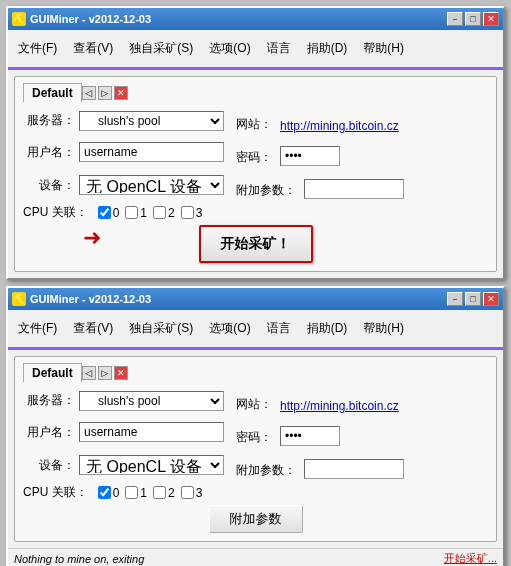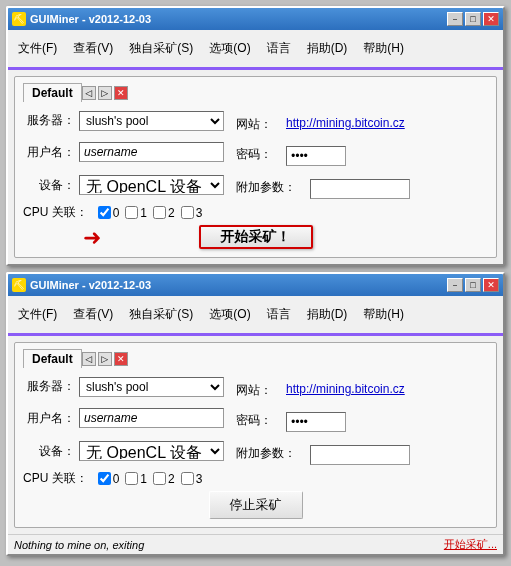--- a/index.html
+++ b/index.html
@@ -165,37 +165,36 @@
 
     .form-input {
       height: 20px;
       border: 1px solid #999;
       border-top-color: #666;
       border-left-color: #666;
       background: white;
       padding: 1px 4px;
       font-size: 12px;
       font-family: inherit;
-      font-style: italic;
     }
 
     .form-input-wide {
       width: 145px;
     }
 
     .server-select {
       width: 145px;
       height: 20px;
       border: 1px solid #999;
       border-top-color: #666;
       border-left-color: #666;
       background: white;
       font-size: 12px;
       font-family: inherit;
-      padding: 1px 2px;
+      padding: 1px 14px;
     }
 
     .device-select {
       width: 145px;
       height: 20px;
       border: 1px solid #999;
       border-top-color: #666;
       border-left-color: #666;
       background: white;
       font-size: 16px;
@@ -244,21 +243,21 @@
       justify-content: center;
       align-items: center;
       margin-top: 4px;
       position: relative;
     }
 
     .start-btn {
       background: linear-gradient(to bottom, #f8f8f8, #e0e0e0);
       border: 2px solid #d00000;
       border-radius: 2px;
-      padding: 1px 20px;
+      padding: 8px 20px;
       font-size: 14px;
       font-family: 'SimSun', Arial, sans-serif;
       cursor: pointer;
       font-weight: bold;
       color: #000;
       box-shadow: 1px 1px 3px rgba(0,0,0,0.3);
     }
 
     .stop-btn {
       background: linear-gradient(to bottom, #f8f8f8, #e0e0e0);
@@ -299,22 +298,22 @@
 
     .status-right {
       color: #cc0000;
       font-size: 11px;
       text-decoration: underline;
       cursor: pointer;
     }
 
     .right-form {
       display: flex;
-      align-items: flex-start;
-      gap: 14px;
+      align-items: flex-end;
+      gap: 8px;
       margin-top: 8px;
     }
 
     .extra-params-input {
       width: 100px;
       height: 20px;
       border: 1px solid #999;
       border-top-color: #666;
       border-left-color: #666;
       background: white;
@@ -486,21 +485,21 @@
         <span class="cpu-label">CPU 关联：</span>
         <div class="checkbox-group">
           <label class="checkbox-item"><input type="checkbox" checked="" style=""> 0</label>
           <label class="checkbox-item"><input type="checkbox" style=""> 1</label>
           <label class="checkbox-item"><input type="checkbox" style=""> 2</label>
           <label class="checkbox-item"><input type="checkbox" style=""> 3</label>
         </div>
       </div>
 
       <div class="action-row">
-        <button class="stop-btn">停止采矿</button>
+        <button class="stop-btn">附加参数</button>
       </div>
     </div>
   </div>
 
   <div class="status-bar">
     <span class="status-text">Nothing to mine on, exiting</span>
     <span class="status-right">开始采矿...</span>
   </div>
 </div>
 

